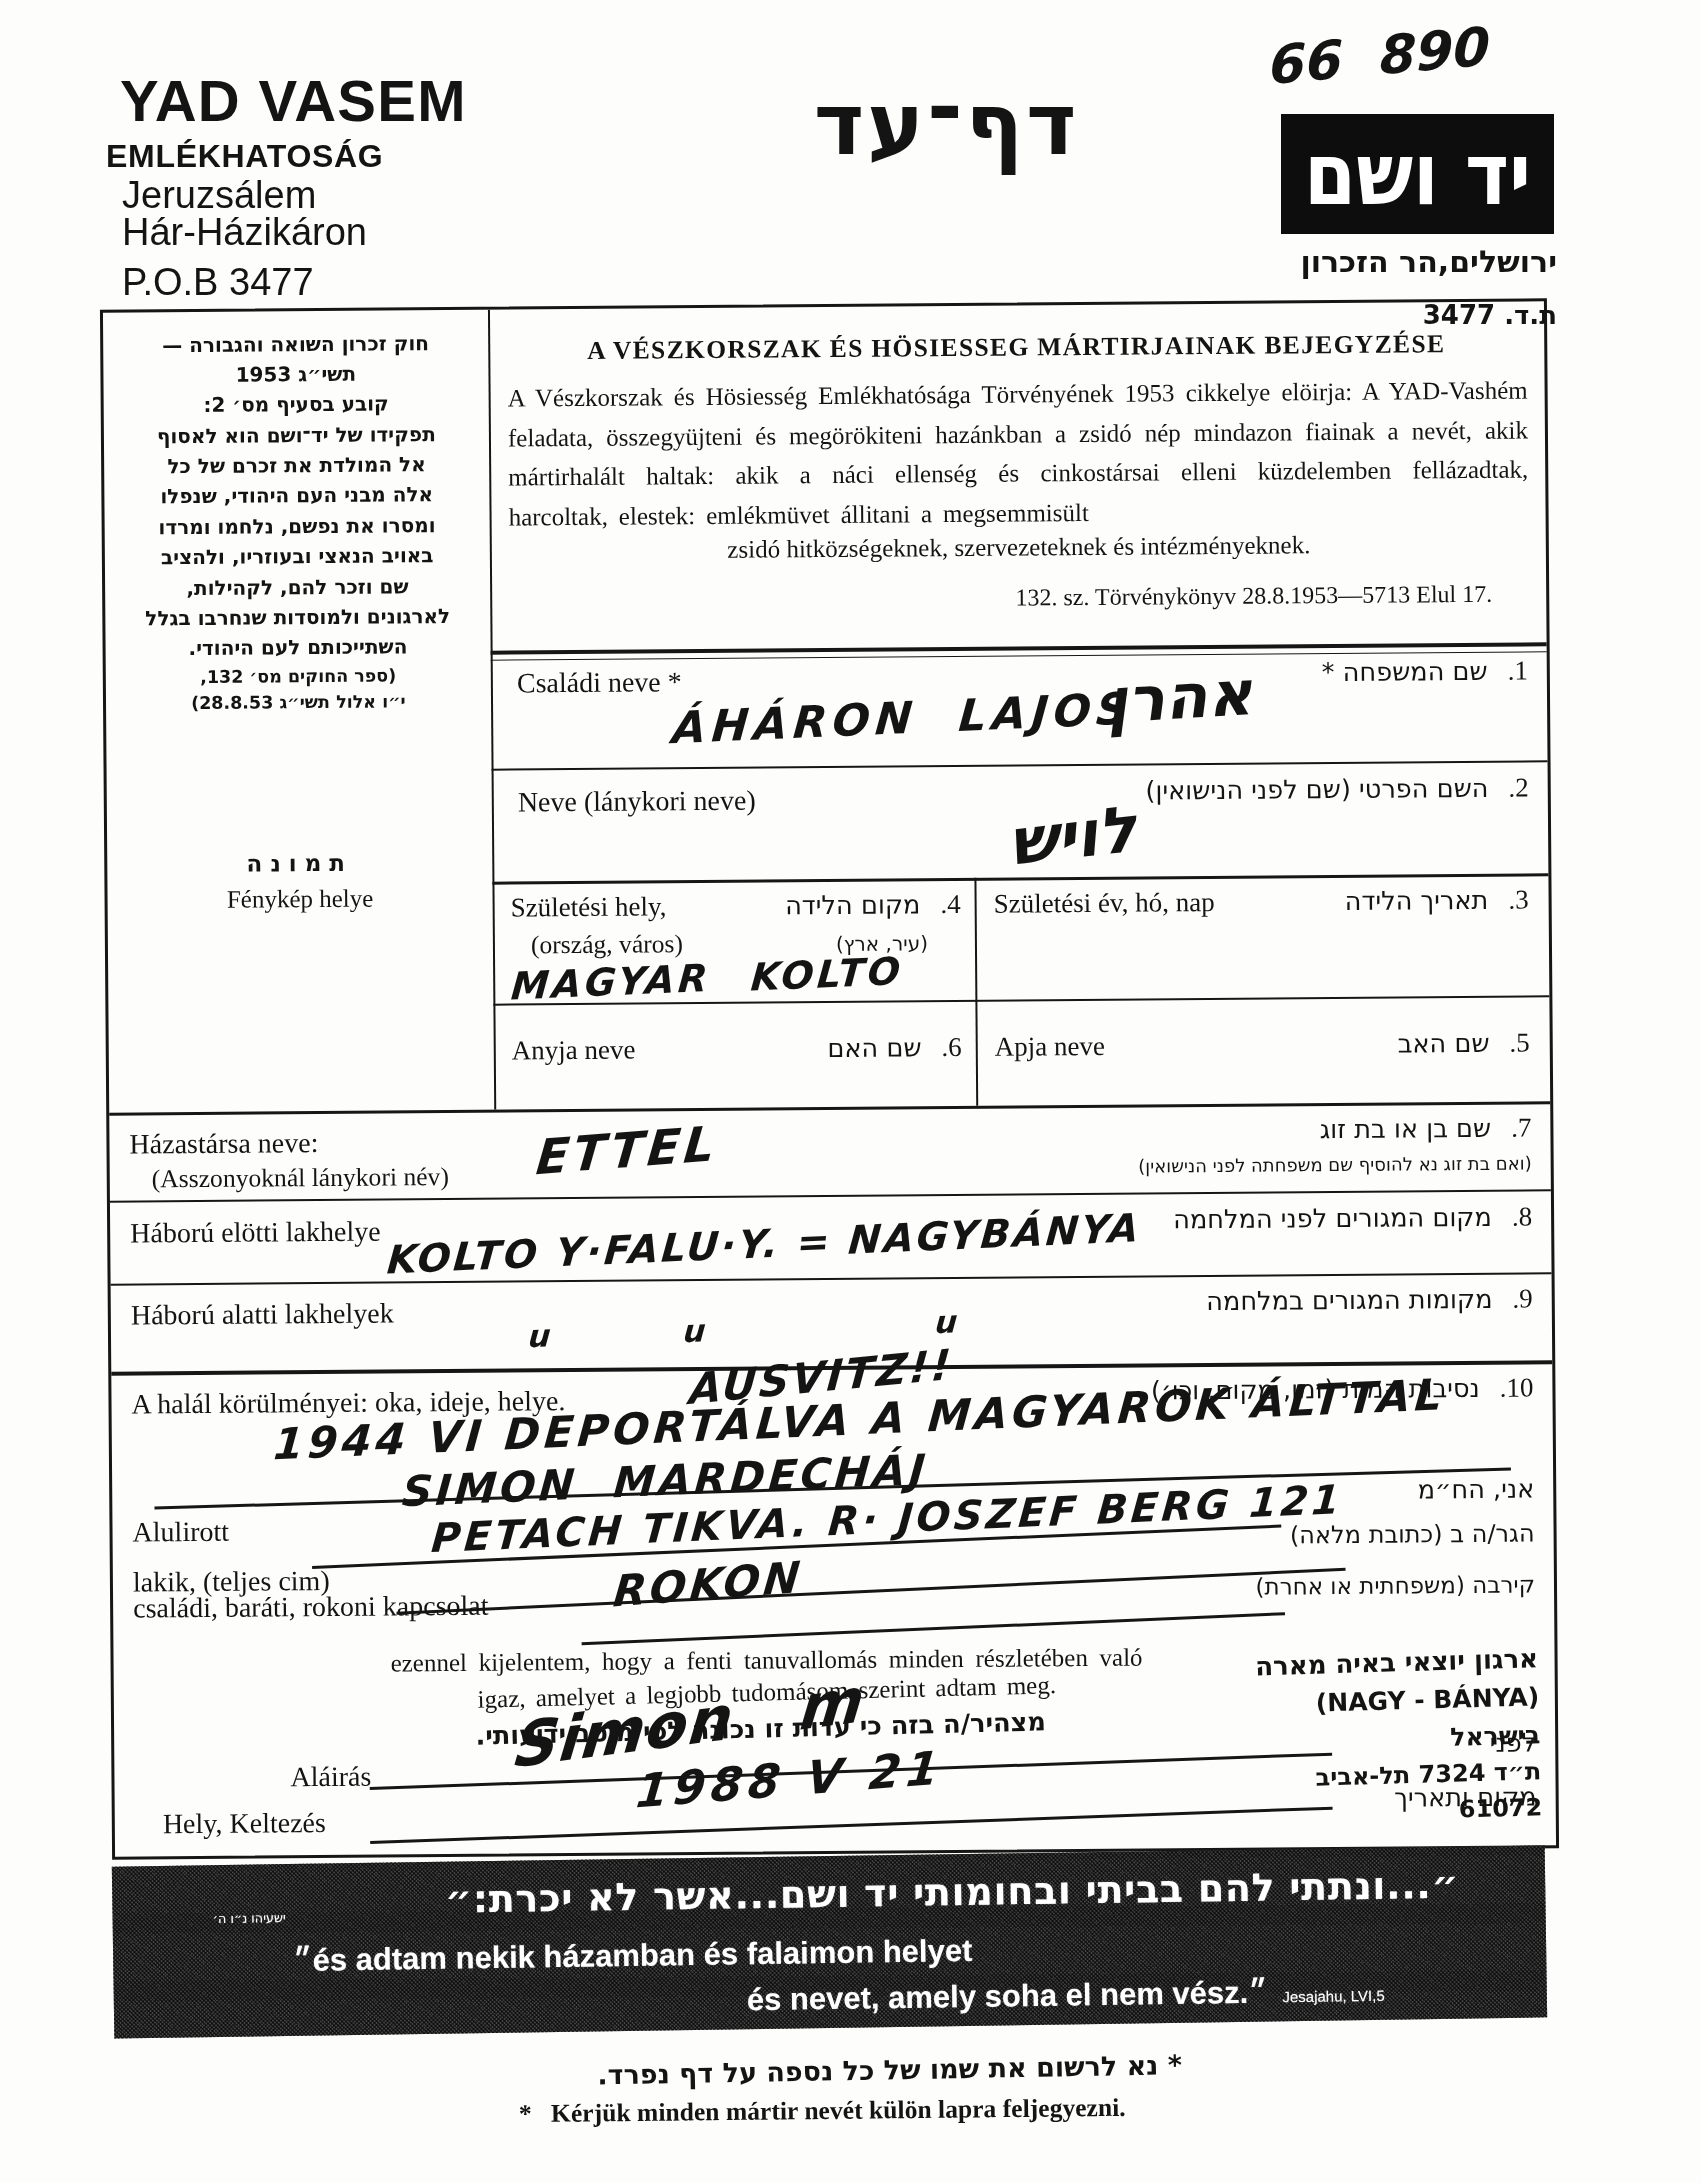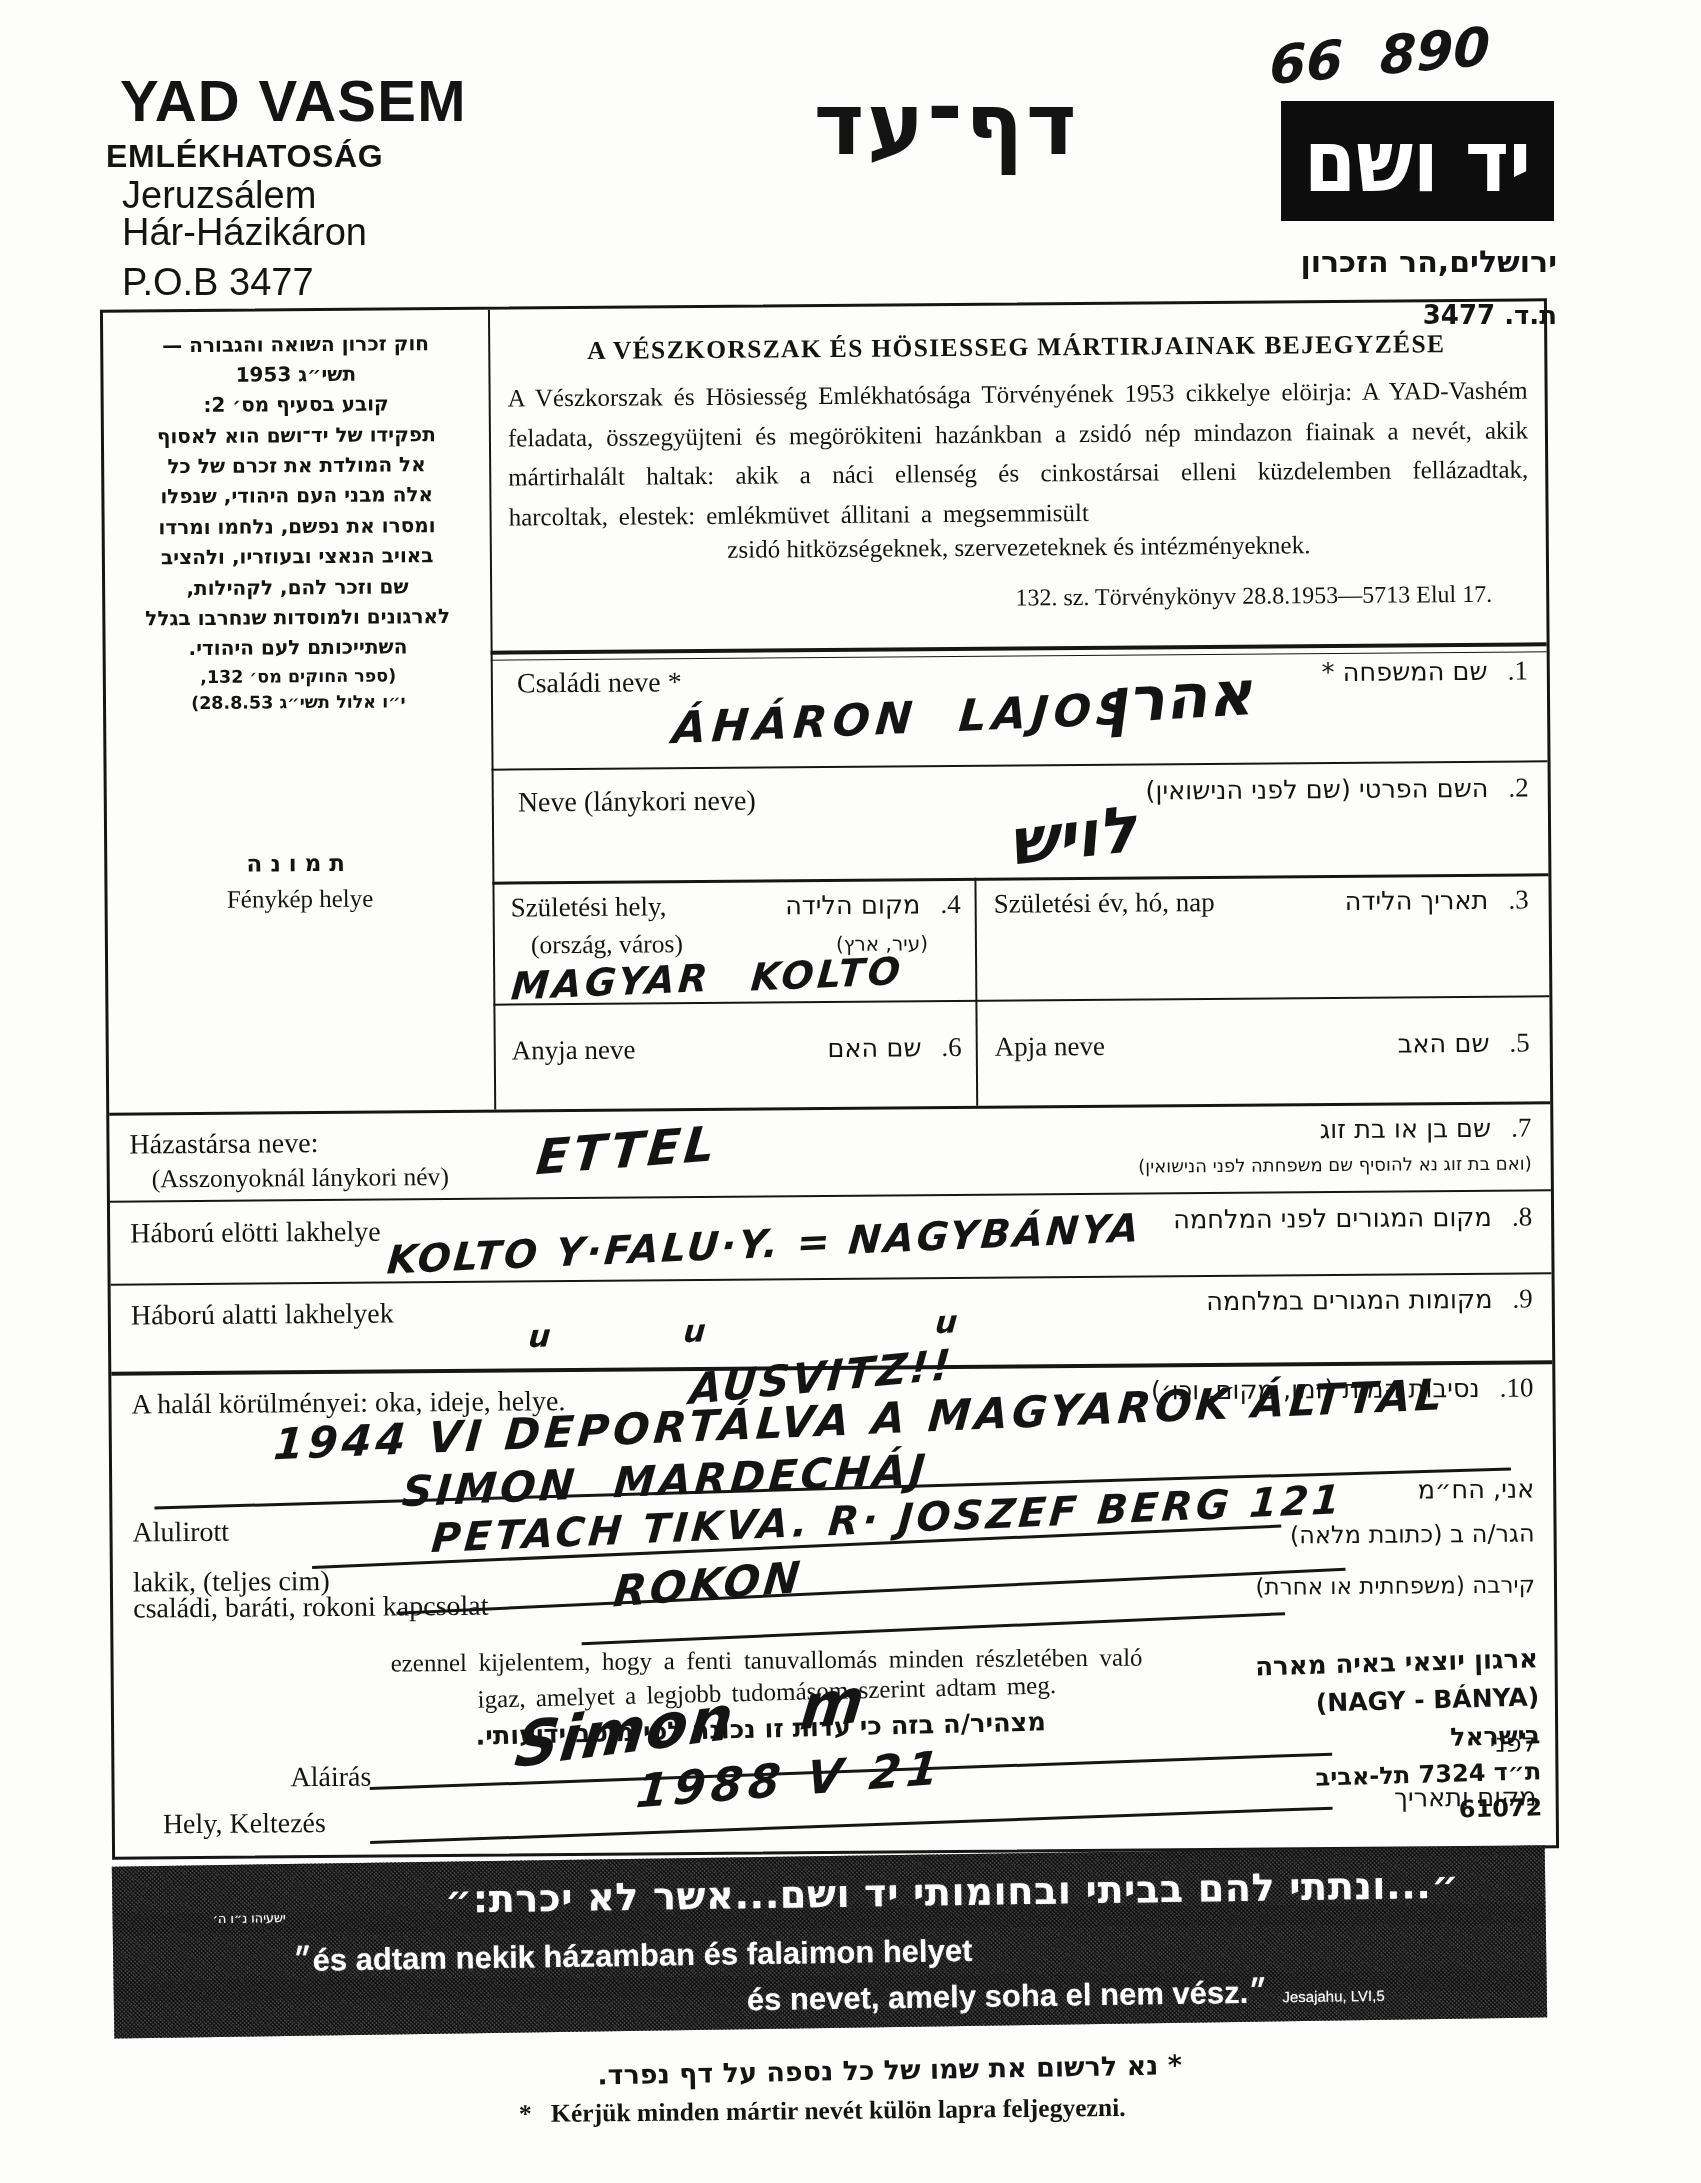--- a/index.html
+++ b/index.html
@@ -39,21 +39,21 @@
   <div class="abs sans b" style="left:120px;top:67px;font-size:58px;letter-spacing:1.3px;">YAD VASEM</div>
   <div class="abs sans b" style="left:106px;top:138px;font-size:32px;letter-spacing:0.7px;">EMLÉKHATOSÁG</div>
   <div class="abs sans" style="left:122px;top:174px;font-size:38px;font-weight:500;">Jeruzsálem</div>
   <div class="abs sans" style="left:122px;top:211px;font-size:38px;font-weight:500;">Hár-Házikáron</div>
   <div class="abs sans" style="left:122px;top:261px;font-size:38px;font-weight:500;">P.O.B 3477</div>
 
   <div class="abs he b center" dir="rtl" style="left:795px;top:74px;width:303px;font-size:86px;letter-spacing:2.7px;">דף־עד</div>
 
   <div class="abs hw" style="left:1269px;top:35px;font-size:53px;transform:rotate(-5deg) skewX(-6deg);">66  890</div>
 
-  <div class="abs" style="left:1281px;top:101px;width:273px;height:120px;background:#0d0d0d;display:flex;align-items:center;justify-content:center;">
+  <div class="abs" style="left:1281px;top:114px;width:273px;height:120px;background:#0d0d0d;display:flex;align-items:center;justify-content:center;">
     <span class="he b" dir="rtl" style="color:#ffffff;font-size:75px;transform:scaleY(1.15);">יד ושם</span>
   </div>
   <div class="abs he b right" dir="rtl" style="left:1273px;top:244px;width:284px;font-size:30px;">ירושלים,הר הזכרון</div>
   <div class="abs he b right" dir="rtl" style="left:1273px;top:300px;width:284px;font-size:26px;">ת.ד. 3477</div>
 
   <div class="formbox">
 
     <div class="abs" style="left:385px;top:0;height:800px;border-left:2.7px solid #161616;"></div>
     <div class="abs" style="left:867px;top:572px;height:228px;border-left:2.7px solid #161616;"></div>
 

